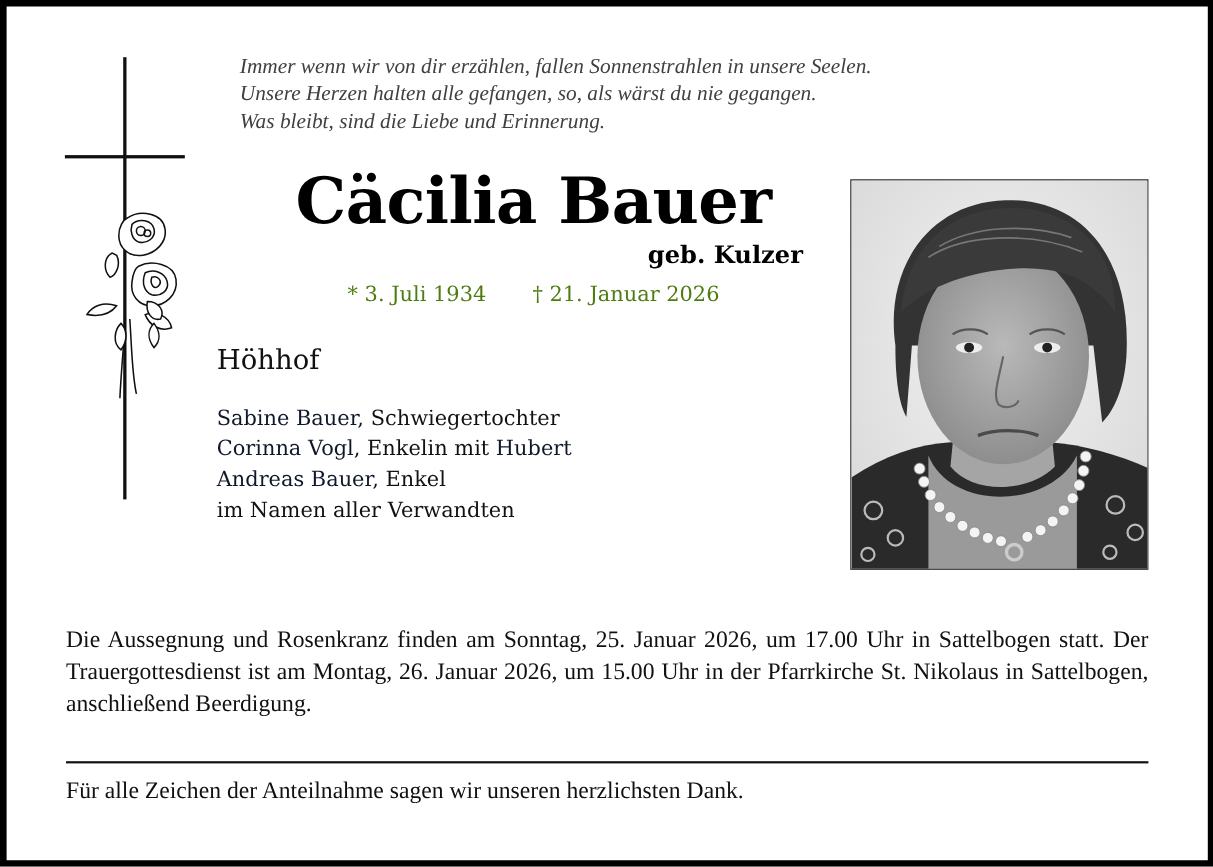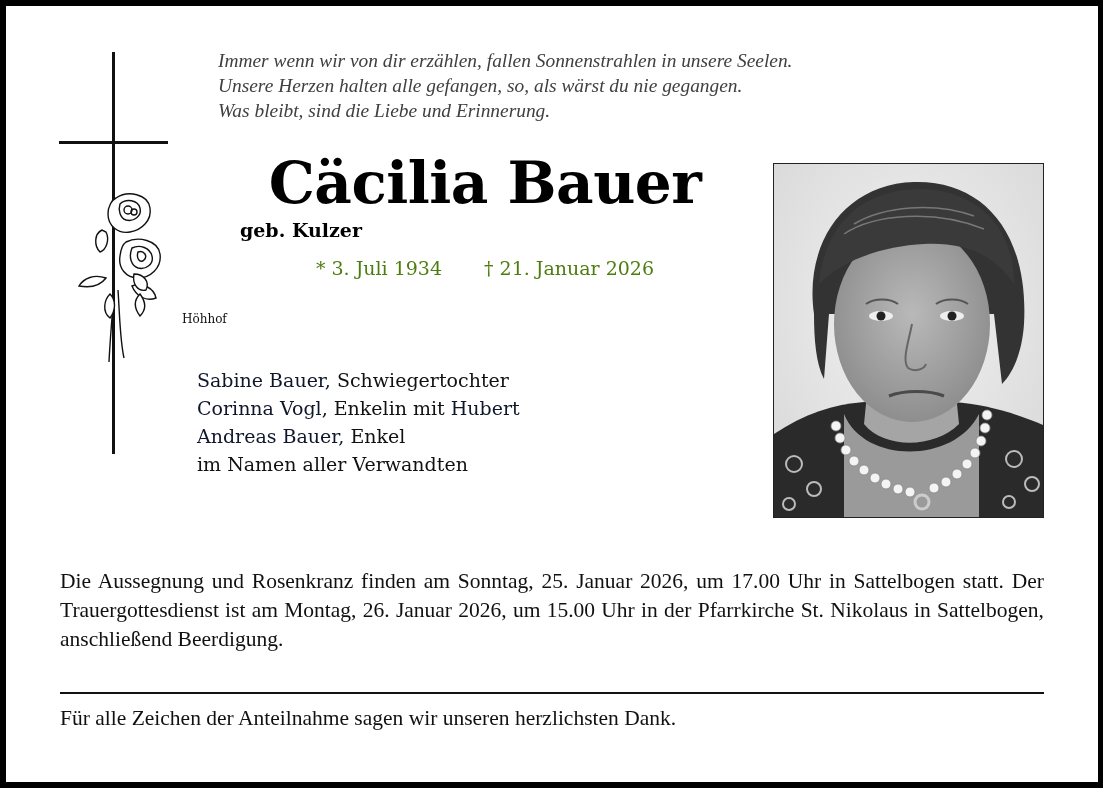--- a/index.html
+++ b/index.html
@@ -9,26 +9,26 @@
            box-sizing:border-box; border:6px solid #000; border-right-width:5px; }
   .cross-v { position:absolute; left:112px; top:52px; width:3px; height:402px; background:#111; }
   .cross-h { position:absolute; left:59px; top:141px; width:109px; height:3px; background:#111; }
   .roses { position:absolute; left:76px; top:190px; width:90px; height:180px; }
   .poem { position:absolute; left:218px; top:48px; font-style:italic;
           font-family:"Liberation Serif", "DejaVu Serif", serif;
           font-size:19.4px; line-height:25px; color:#404040; white-space:nowrap; }
   .name { position:absolute; left:240px; width:490px; top:146px; text-align:center;
           font-family:"DejaVu Serif", serif; font-weight:bold; font-size:58px;
           letter-spacing:-0.5px; color:#000; line-height:74px; white-space:nowrap; }
-  .maiden { position:absolute; left:240px; width:490px; top:219px; text-align:left;
-            font-weight:bold; font-size:19px; color:#000; }
+  .maiden { position:absolute; left:240px; width:490px; top:219px; text-align:right;
+            font-weight:bold; font-size:22px; color:#000; }
   .dates { position:absolute; left:240px; width:490px; top:257px; text-align:center;
            font-size:19px; color:#4d7c0f; white-space:nowrap; }
   .dates .gap { display:inline-block; width:42px; }
-  .place { position:absolute; left:182px; top:312px; font-size:12px; }
+  .place { position:absolute; left:197px; top:312px; font-size:25px; }
   .family { position:absolute; left:197px; top:366px; font-size:19px; line-height:28px; white-space:nowrap; }
   .family .row { height:28px; }
   .family .first { margin-bottom:-2px; }
   .family b { font-weight:normal; color:#0f172a; }
   .photo { position:absolute; left:773px; top:163px; width:271px; height:355px;
            border:1px solid #222; box-sizing:border-box; overflow:hidden; background:#e9e9e9; }
   .notice { position:absolute; left:60px; top:567px; width:984px; font-size:19px;
             line-height:29px; text-align:justify; text-align-last:left;
             font-family:"Liberation Serif", "DejaVu Serif", serif; font-size:21.5px; }
   .divider { position:absolute; left:60px; top:692px; width:984px; height:1.5px; background:#111; }

